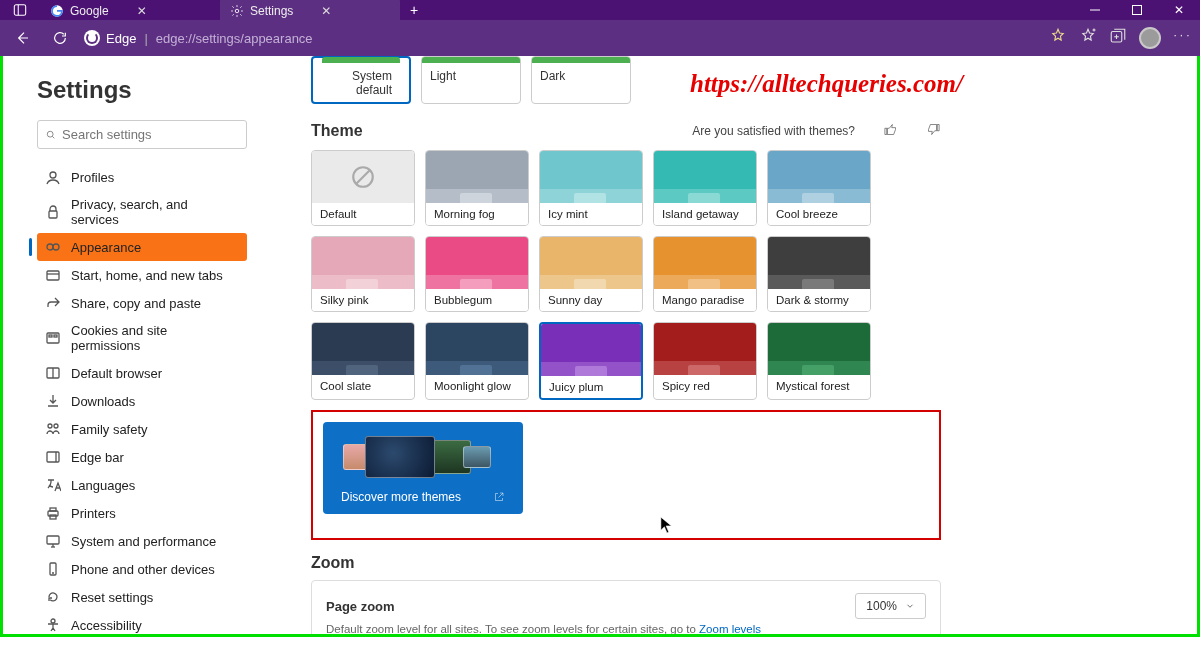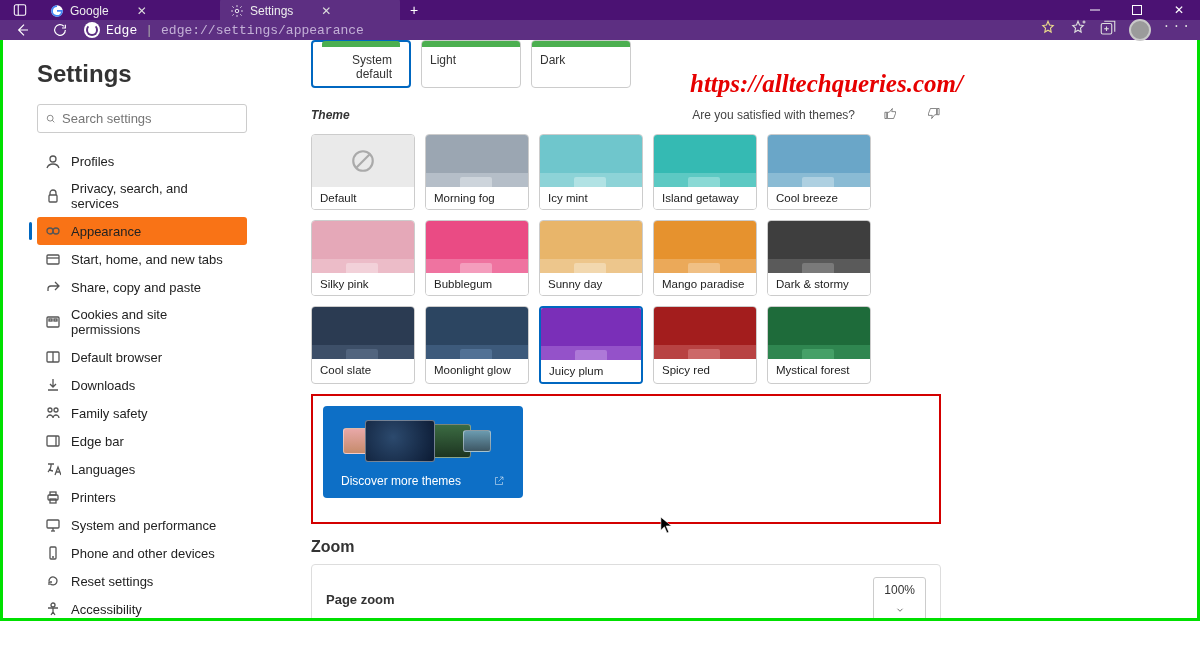--- a/index.html
+++ b/index.html
@@ -10,21 +10,21 @@
   .tab { display: flex; align-items: center; height: 30px; margin-top: 2px; padding: 0 10px; border-top-left-radius: 6px; border-top-right-radius: 6px; color: #eee; gap: 6px; font-size: 12px; }
   .tab.active { background: #5d2f82; }
   .tab .favicon { width: 14px; height: 14px; display: flex; align-items: center; justify-content: center; }
   .tab .close { margin-left: 22px; font-size: 12px; color: #ddd; }
   .tab.g { width: 180px; }
   .tab.s { width: 180px; }
   .newtab { width: 28px; color: #fff; display: flex; align-items: center; justify-content: center; height: 32px; font-size: 14px; }
   .win-ctrls { margin-left: auto; display: flex; }
   .win-ctrls div { width: 42px; height: 32px; display: flex; align-items: center; justify-content: center; color: #fff; font-size: 12px; }
   
-  .addrbar { background: #5d2f82; height: 20px; display: flex; align-items: center; padding: 0 8px; gap: 10px; color: #e6dced; font-family: Liberation Mono, monospace; }
+  .addrbar { background: #5d2f82; height: 36px; display: flex; align-items: center; padding: 0 8px; gap: 10px; color: #e6dced; }
   .nav-btn { width: 28px; height: 28px; display: flex; align-items: center; justify-content: center; color: #fff; }
   .url-field { flex: 1; display: flex; align-items: center; gap: 6px; background: transparent; color: #ddd; font-size: 13px; }
   .url-field .edgeico { width: 16px; height: 16px; background: #fff; border-radius: 50%; display: inline-block; position: relative; }
   .url-field .edgeico::after { content: ""; position: absolute; inset: 2px; border: 2px solid #5d2f82; border-top-color: transparent; border-radius: 50%; }
   .url-host { color: #fff; }
   .url-sep { color: #aaa; margin: 0 2px; }
   .url-rest { color: #c3b0d6; }
   .addr-right { display: flex; gap: 12px; margin-left: auto; color: #ddd; }
   .addr-right svg { width: 18px; height: 18px; }
   .avatar { width: 22px; height: 22px; border-radius: 50%; background: #9b9b9b; border: 2px solid #c9c9c9; }
@@ -41,21 +41,21 @@
   .nav-list li .icon { width: 16px; height: 16px; flex-shrink: 0; display: inline-flex; }
   .nav-list li .icon svg { width: 16px; height: 16px; stroke: #555; fill: none; stroke-width: 1.3; }
   .main { flex: 1; overflow-y: auto; padding-right: 30px; max-width: 660px; margin-left: 8px; position: relative; }
   
   .look-row { display: flex; gap: 10px; }
   .look-card { border: 1px solid #ccc; border-radius: 4px; padding: 6px 8px; width: 100px; font-size: 12px; }
   .look-card.active { border: 2px solid #0067c0; padding: 5px 17px; text-align: right; }
   .look-card .swatch { height: 6px; background: #4caf50; margin: -6px -8px 6px; border-top-left-radius: 3px; border-top-right-radius: 3px; }
   
   .section-hdr { display: flex; align-items: center; margin: 18px 0 10px; }
-  .section-hdr h2 { font-size: 12px; font-weight: 600; font-style: italic; }
+  .section-hdr h2 { font-size: 16px; font-weight: 600; }
   .section-hdr .feedback { margin-left: auto; font-size: 12px; color: #444; display: flex; align-items: center; gap: 28px; }
   .section-hdr .feedback svg { width: 15px; height: 15px; stroke: #444; fill: none; }
   .themes-grid { display: grid; grid-template-columns: repeat(5, 104px); gap: 10px; }
   .theme-card { border: 1px solid #ccc; border-radius: 4px; overflow: hidden; cursor: pointer; }
   .theme-card.active { border: 2px solid #0067c0; }
   .theme-preview { height: 52px; position: relative; }
   .theme-preview .tabbar { position: absolute; bottom: 0; left: 0; right: 0; height: 14px; }
   .theme-preview .tabbar .atab { position: absolute; left: 34px; bottom: 0; width: 32px; height: 10px; border-top-left-radius: 2px; border-top-right-radius: 2px; }
   .theme-label { font-size: 11.5px; padding: 5px 8px; color: #222; background: #fff; }
   .default-prev { background: #eaeaea; display: flex; align-items: center; justify-content: center; }
@@ -71,21 +71,21 @@
   .disc-img.d { left: 120px; top: 14px; width: 28px; height: 22px; background: linear-gradient(#6b9bb0,#3d5663); }
   .disc-label { font-size: 12px; display: flex; justify-content: center; align-items: center; gap: 32px; }
   .disc-label svg { width: 12px; height: 12px; stroke: #fff; fill: none; }
   .disc-help { font-size: 12px; color: #555; margin-top: 10px; }
   .disc-help a { color: #0067c0; text-decoration: none; }
   
   .zoom-hdr { font-size: 16px; font-weight: 600; margin: 14px 0 8px; }
   .zoom-card { border: 1px solid #ddd; border-radius: 4px; padding: 12px 14px; }
   .zoom-card .row { display: flex; align-items: center; }
   .zoom-card .title { font-size: 13px; font-weight: 600; }
-  .zoom-select { margin-left: auto; border: 1px solid #ccc; border-radius: 3px; padding: 5px 10px; font-size: 12px; display: flex; align-items: center; gap: 8px; flex-direction: column; }
+  .zoom-select { margin-left: auto; border: 1px solid #ccc; border-radius: 3px; padding: 5px 10px; font-size: 12px; display: flex; align-items: center; gap: 8px; }
   .zoom-help { font-size: 11.5px; color: #666; margin-top: 4px; }
   .zoom-help a { color: #0067c0; text-decoration: none; }
   .watermark { position: absolute; top: 70px; left: 690px; color: #e60000; font-family: "Times New Roman", serif; font-size: 25px; font-weight: bold; font-style: italic; z-index: 40; }
   .cursor { position: absolute; top: 516px; left: 660px; z-index: 60; }
   .cursor svg { width: 14px; height: 18px; }
 </style>
 </head>
 <body>
 
 <div class="titlebar">

